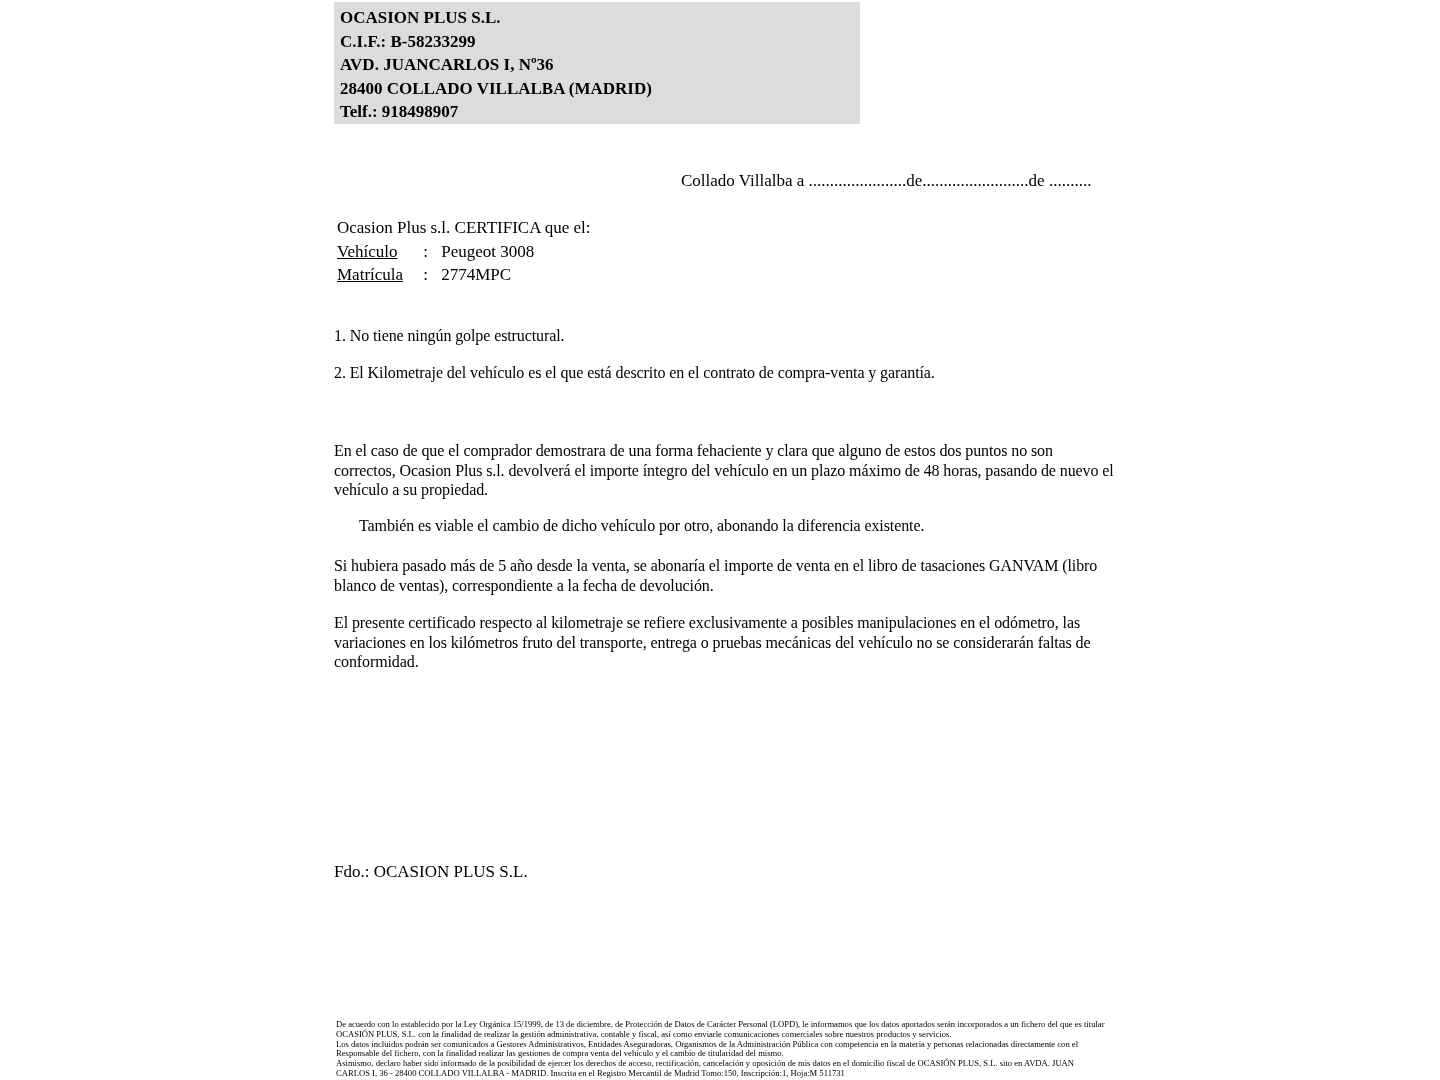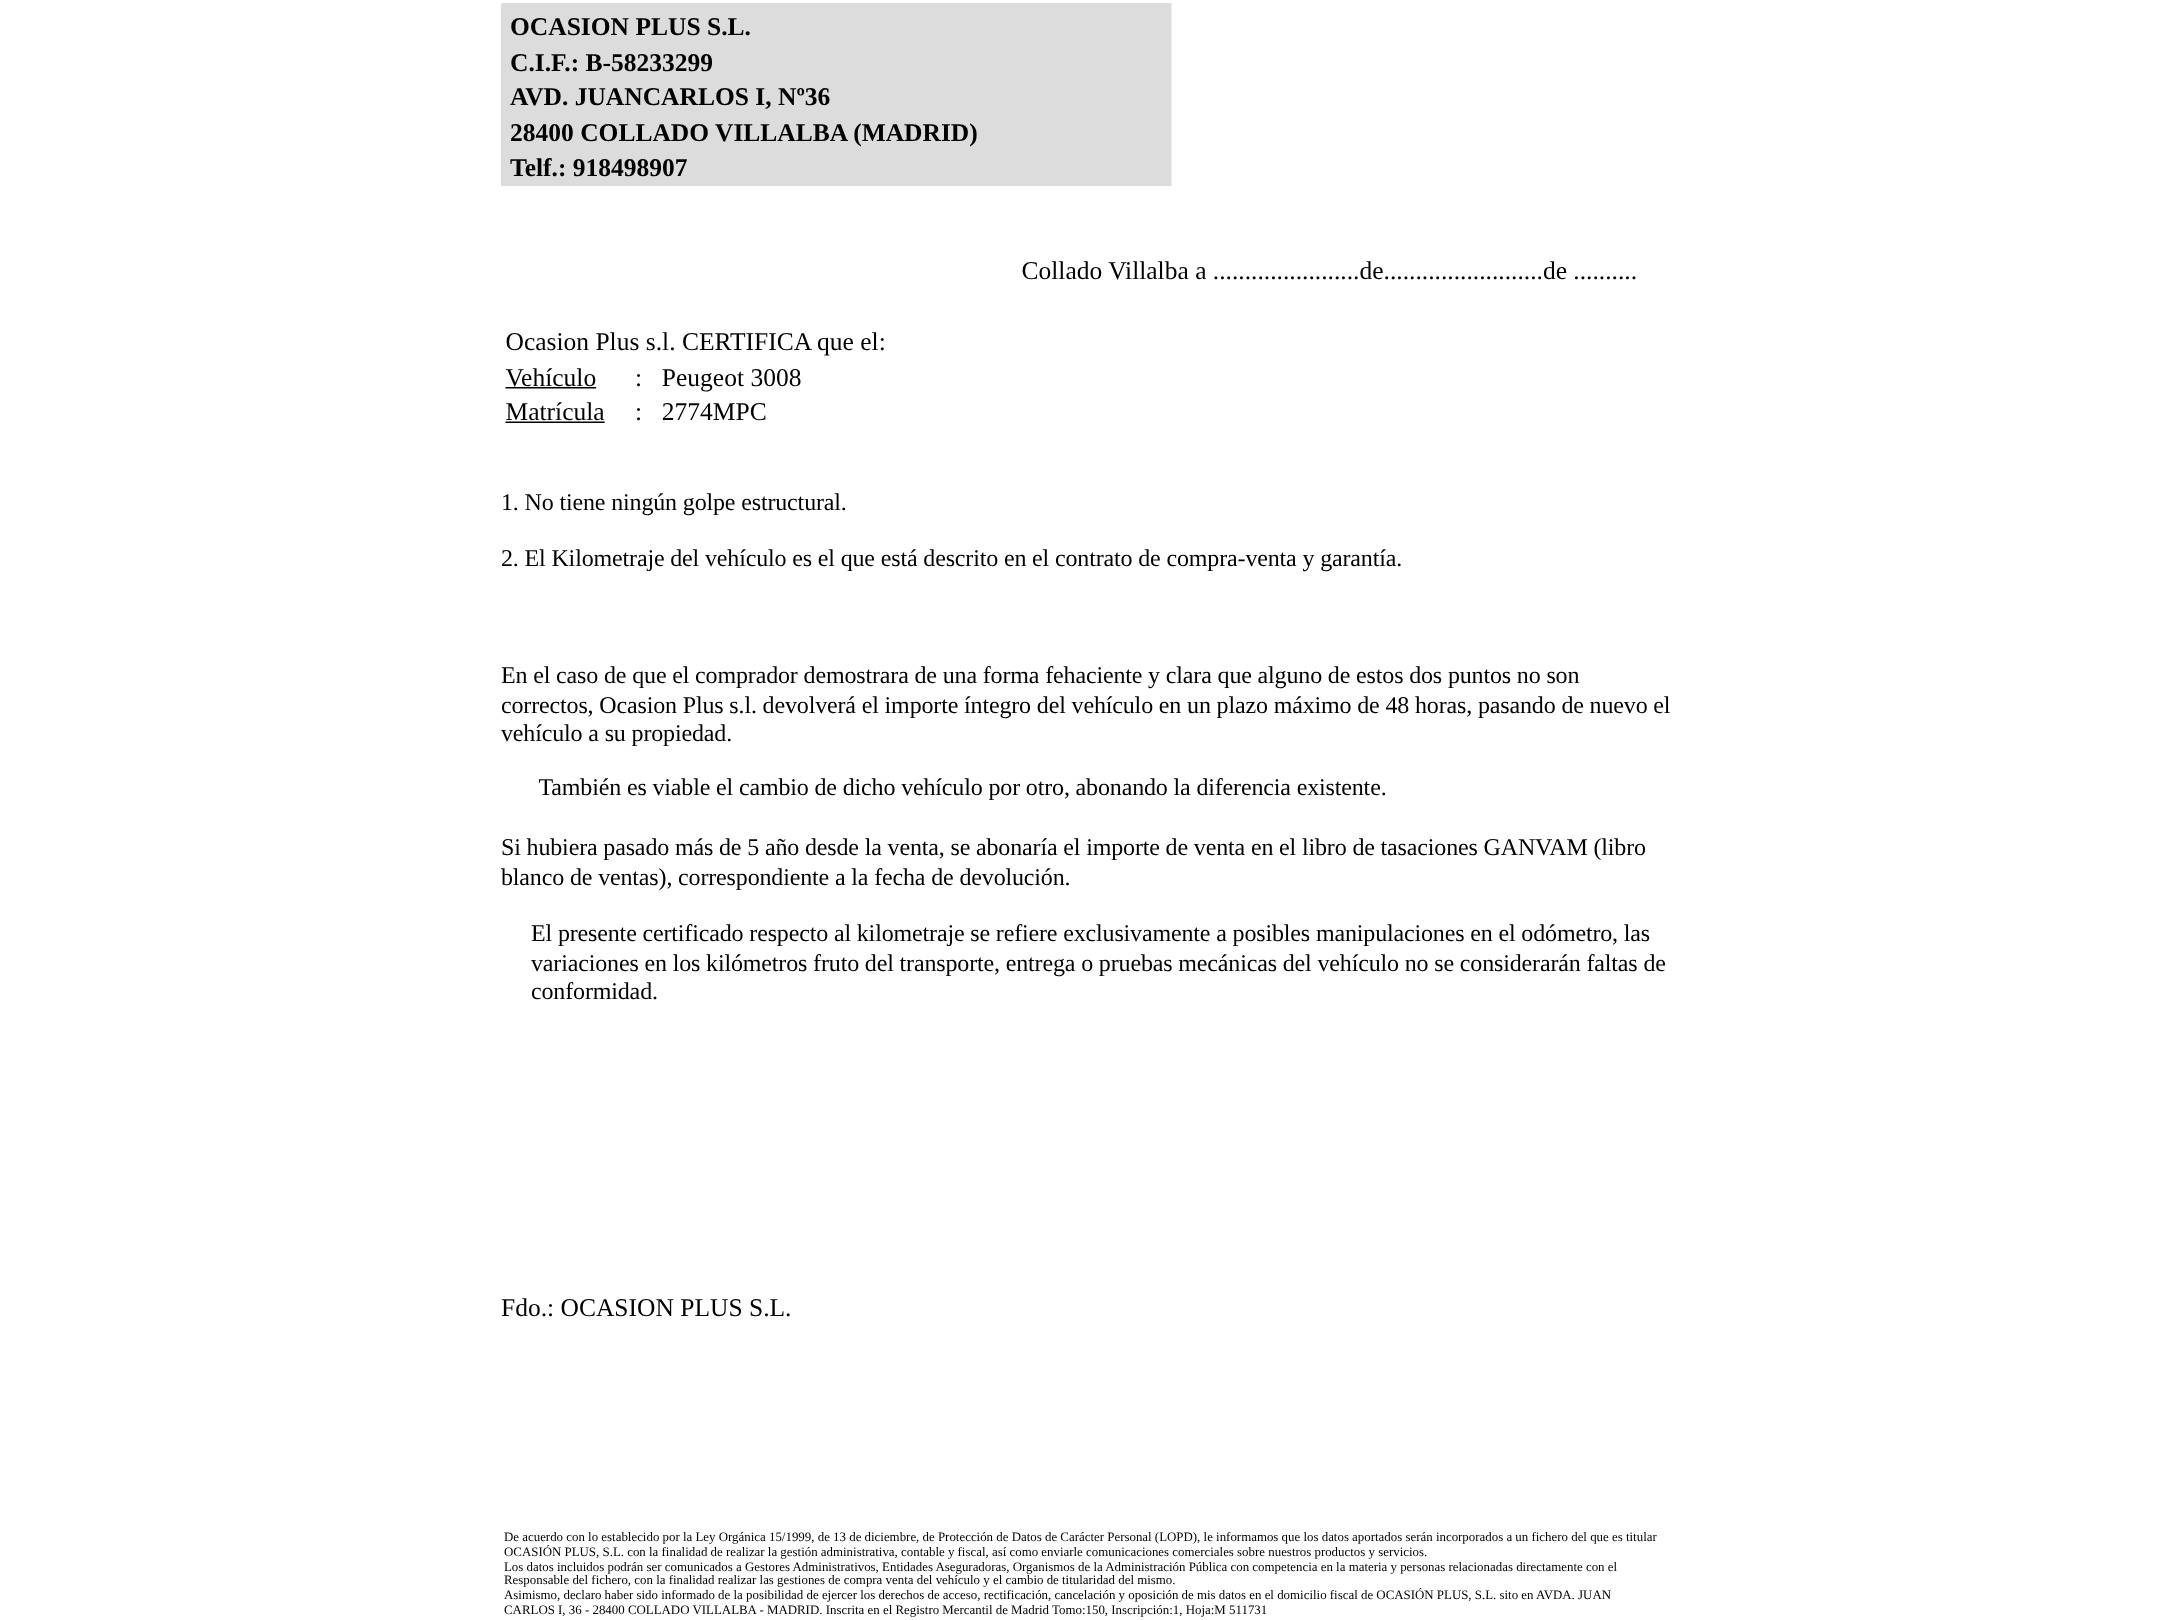--- a/index.html
+++ b/index.html
@@ -15,21 +15,21 @@
     font-family: "Liberation Serif", serif;
     color: #000000;
     overflow: hidden;
   }
 
   
   .company-box {
     position: absolute;
     left: 334px;
     top: 2px;
-    width: 447px;
+    width: 526px;
     height: 122px;
     background: #dcdcdc;
     box-sizing: border-box;
     padding: 4px 0 0 6px;
   }
   .company-box .line {
     font-weight: bold;
     font-size: 17px;
     line-height: 23.5px;
     white-space: nowrap;
@@ -80,21 +80,21 @@
     left: 334px;
     width: 780px;
     font-size: 16px;
     line-height: 19.5px;
     letter-spacing: -0.1px;
     text-align: left;
   }
   .para-1 { top: 441px; }
   .para-2 { top: 516px; margin-left: 25px; }
   .para-3 { top: 556px; }
-  .para-4 { top: 613px; margin-left: 20px; }
+  .para-4 { top: 613px; }
 
   
   .signature {
     position: absolute;
     left: 334px;
     top: 862px;
     font-size: 17px;
     white-space: nowrap;
   }
 

